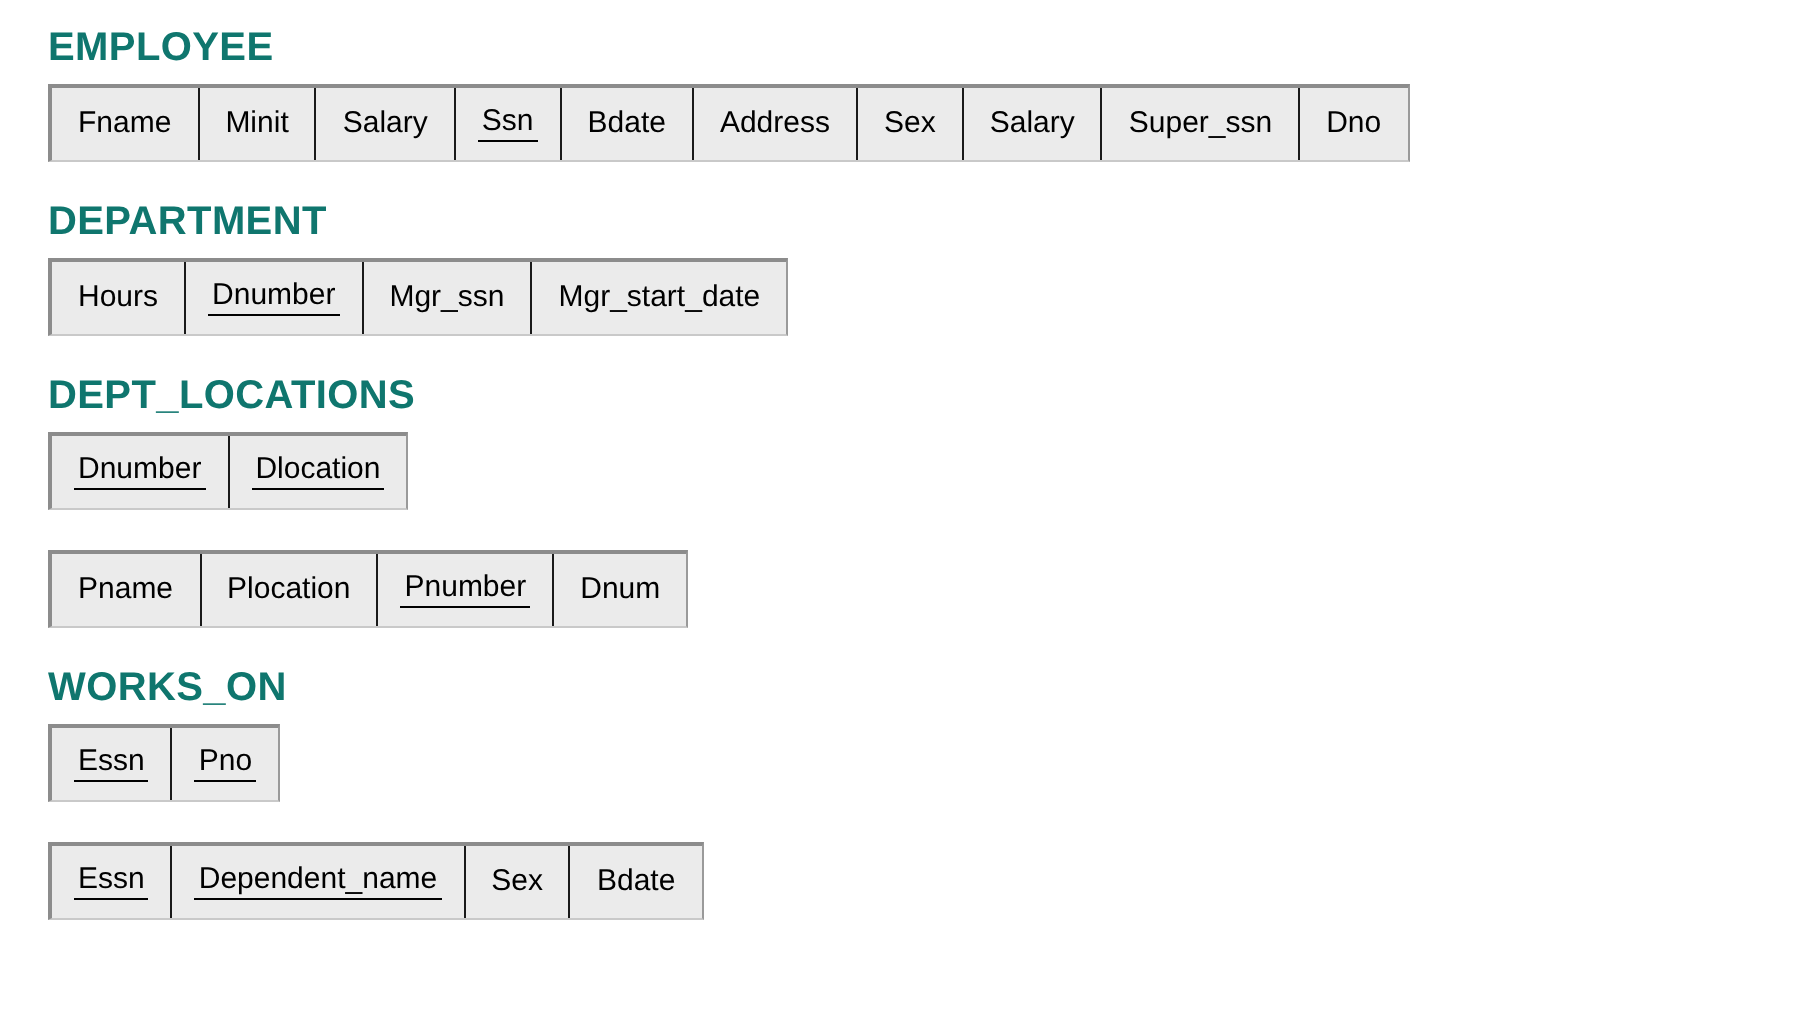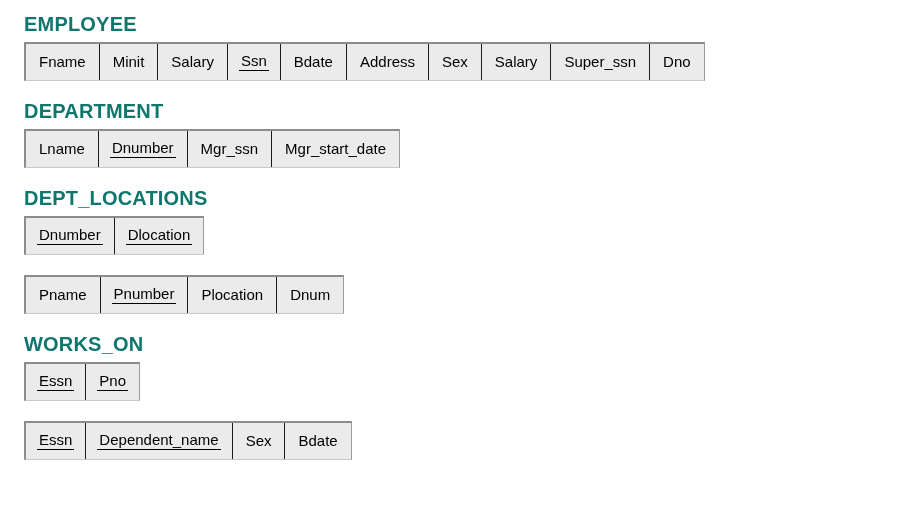--- a/index.html
+++ b/index.html
@@ -102,21 +102,21 @@
         </div>
         <div class="attr">
           <span class="attr-label">Super_ssn</span>
         </div>
         <div class="attr">
           <span class="attr-label">Dno</span>
         </div>
       </div></div>
     <div class="relation"><div class="relation-title">DEPARTMENT</div><div class="relation-row">
         <div class="attr">
-          <span class="attr-label">Lname</span>
+          <span class="attr-label">Hours</span>
         </div>
         <div class="attr pk">
           <span class="attr-label">Dnumber</span>
         </div>
         <div class="attr">
           <span class="attr-label">Mgr_ssn</span>
         </div>
         <div class="attr">
           <span class="attr-label">Mgr_start_date</span>
         </div>
@@ -126,25 +126,25 @@
           <span class="attr-label">Dnumber</span>
         </div>
         <div class="attr pk">
           <span class="attr-label">Dlocation</span>
         </div>
       </div></div>
     <div class="relation"><div class="relation-row">
         <div class="attr">
           <span class="attr-label">Pname</span>
         </div>
+        <div class="attr">
+          <span class="attr-label">Plocation</span>
+        </div>
         <div class="attr pk">
           <span class="attr-label">Pnumber</span>
-        </div>
-        <div class="attr">
-          <span class="attr-label">Plocation</span>
         </div>
         <div class="attr">
           <span class="attr-label">Dnum</span>
         </div>
       </div></div>
     <div class="relation"><div class="relation-title">WORKS_ON</div><div class="relation-row">
         <div class="attr pk">
           <span class="attr-label">Essn</span>
         </div>
         <div class="attr pk">

